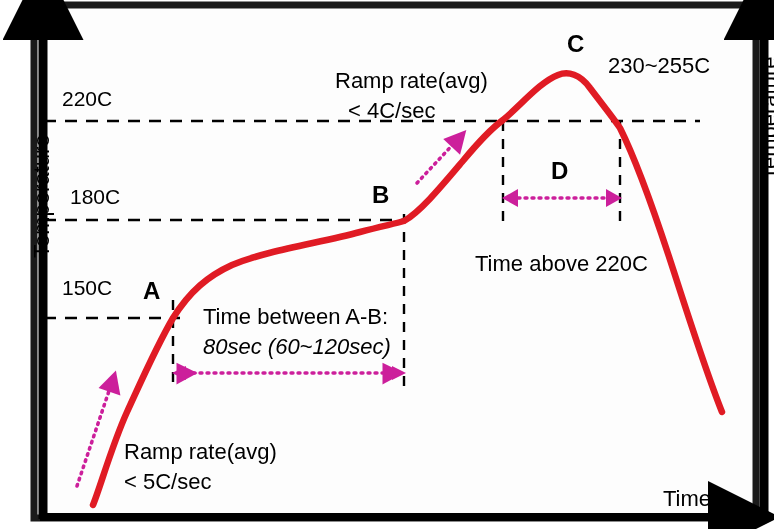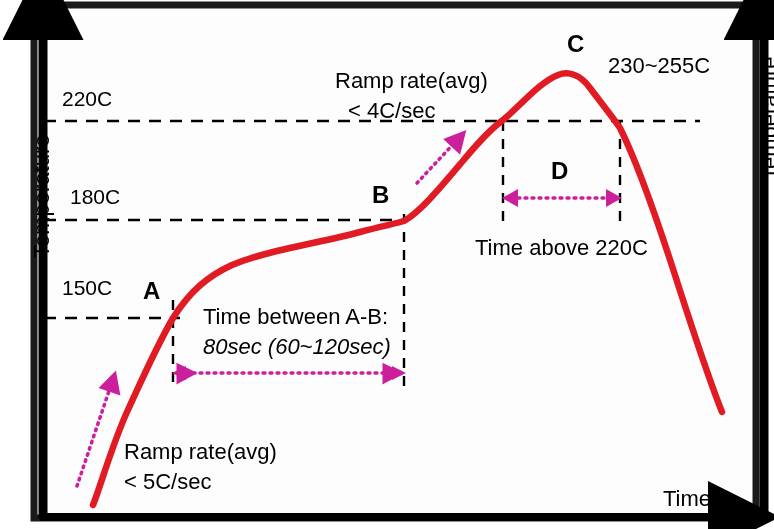--- a/index.html
+++ b/index.html
@@ -166,17 +166,17 @@
 
   <div class="lbl annot" style="left:124px; top:440px;">Ramp rate(avg)</div>
   <div class="lbl annot" style="left:124px; top:470px;">&lt; 5C/sec</div>
 
   <div class="lbl annot" style="left:335px; top:69px;">Ramp rate(avg)</div>
   <div class="lbl annot" style="left:348px; top:99px;text-align:right;">&lt; 4C/sec</div>
 
   <div class="lbl annot" style="left:203px; top:305px;">Time between A-B:</div>
   <div class="lbl annot" style="left:203px; top:335px;font-style:italic;">80sec (60~120sec)</div>
 
-  <div class="lbl annot" style="left:475px; top:236px;">Time above 220C</div>
+  <div class="lbl annot" style="left:475px; top:252px;">Time above 220C</div>
 
   <div class="lbl annot" style="left:608px; top:54px;">230~255C</div>
 
 </div>
 
 </body></html>

